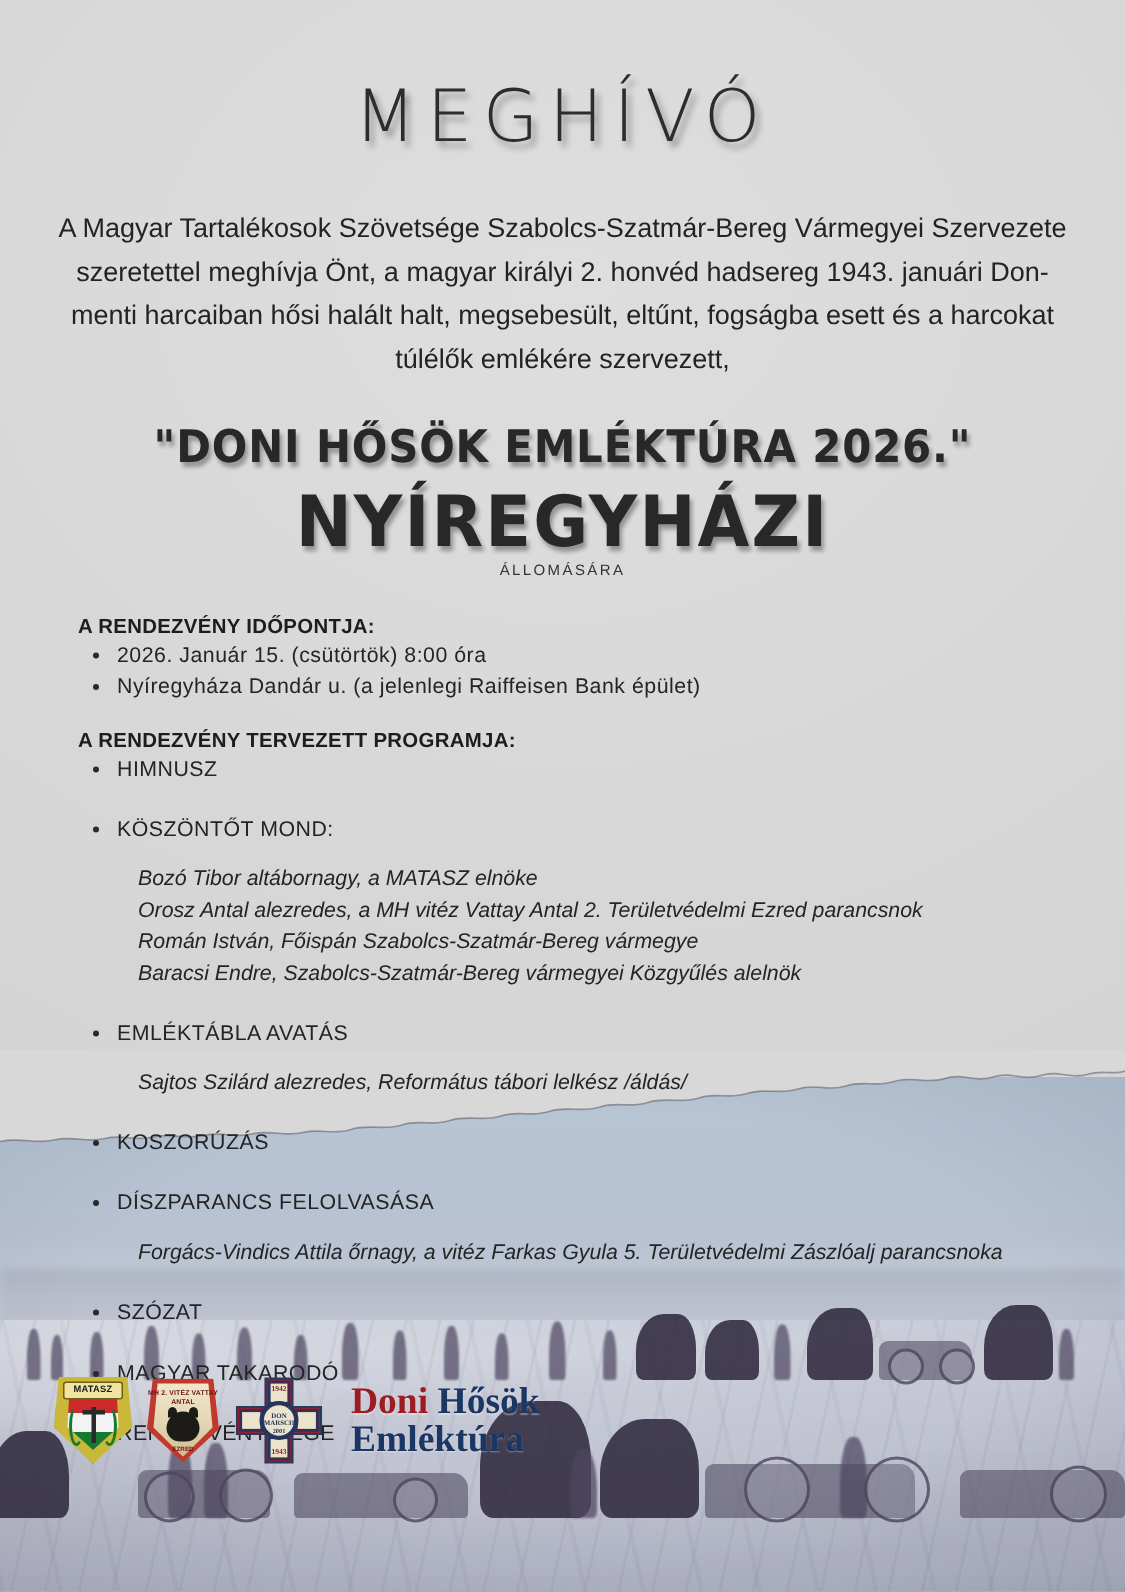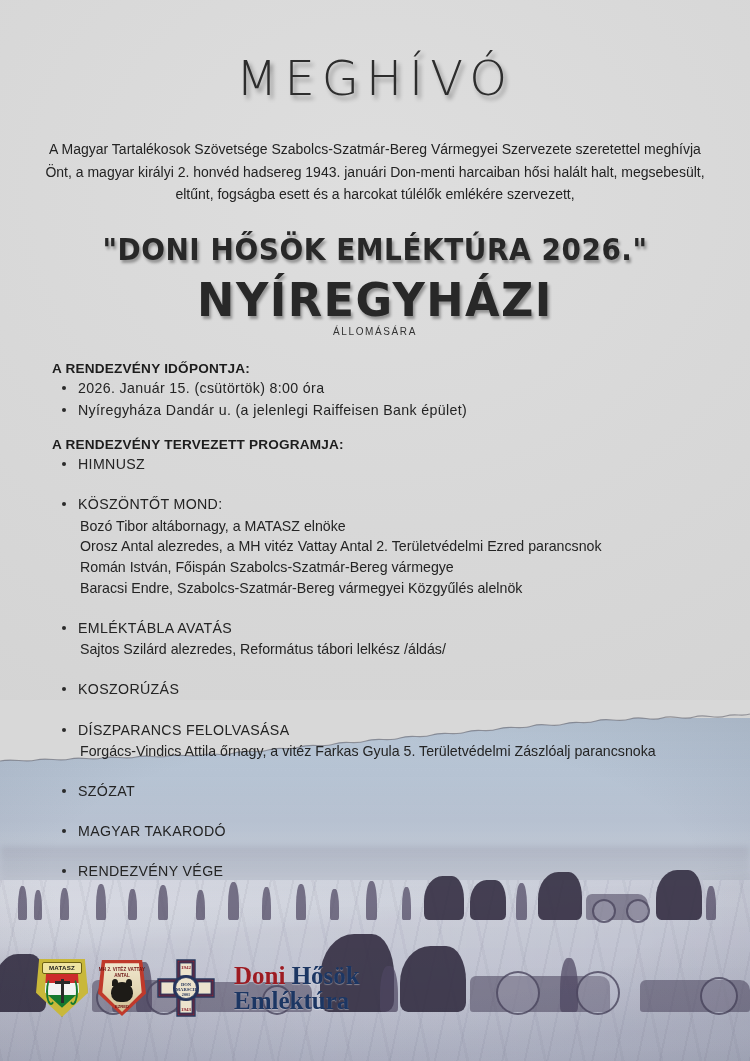--- a/index.html
+++ b/index.html
@@ -161,21 +161,21 @@
     color: #2d2d2d;
     font-family: "DejaVu Sans", sans-serif;
     text-shadow: 3px 4px 4px rgba(0,0,0,0.34);
     line-height: 1;
   }
 
   .intro {
     margin: 36px auto 0;
     width: 680px;
     text-align: center;
-    font-size: 14px;
+    font-size: 18px;
     line-height: 1.62;
     color: #232323;
   }
 
   .event-title {
     margin: 26px auto 0;
     text-align: center;
     font-size: 30px;
     font-weight: 800;
     letter-spacing: 0.6px;
@@ -239,39 +239,40 @@
     top: 8px;
     width: 4px;
     height: 4px;
     border-radius: 50%;
     background: #2a2a2a;
   }
   .item-label {
     letter-spacing: 0.35px;
   }
   .sub-lines {
-    margin: 0;
+    margin: 12px;
     padding: 0;
     list-style: none;
+    font-style: italic;
   }
   .sub-lines li {
     font-size: 14.2px;
     line-height: 1.47;
     color: #242424;
     margin-left: 2px;
   }
 
   .program-list > li { margin-top: 19px; }
   .program-list > li:first-child { margin-top: 2px; }
 
   
   .logos {
     position: absolute;
     left: 36px;
-    top: 958px;
+    top: 917px;
     display: flex;
     align-items: center;
     gap: 10px;
   }
   .logo-matasz, .logo-unit, .logo-cross {
     position: relative;
     flex: none;
   }
 
   .logo-matasz { width: 52px; height: 58px; }

